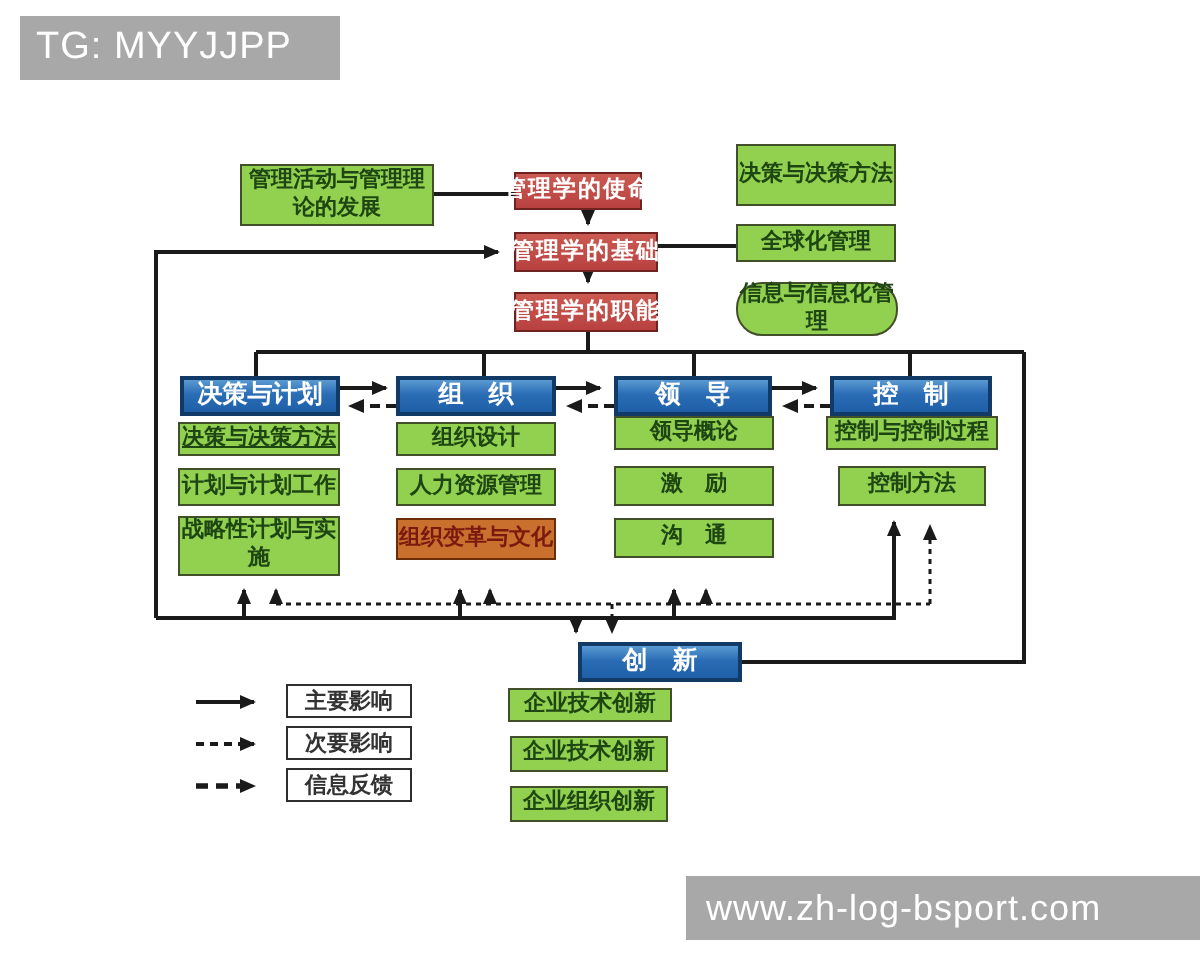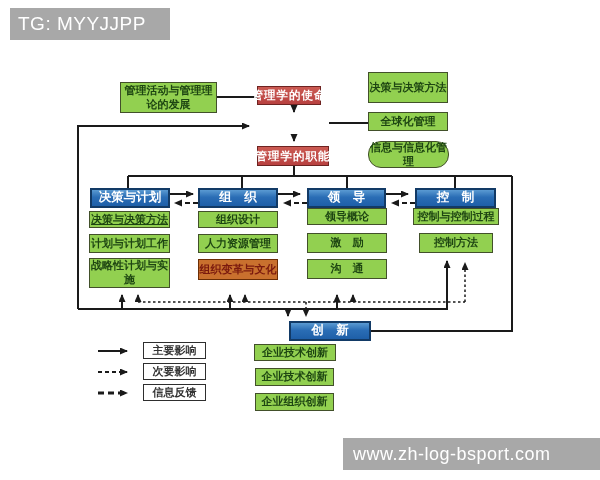--- a/index.html
+++ b/index.html
@@ -91,20 +91,21 @@
     <path d="M98,372 H127" stroke="#1a1a1a" stroke-width="2" fill="none" stroke-dasharray="4,3" marker-end="url(#ah)"></path>
     <path d="M98,393 H127" stroke="#1a1a1a" stroke-width="2.8" fill="none" stroke-dasharray="6,4" marker-end="url(#ah)"></path>
   </svg>
 
   <div class="banner top">TG: MYYJJPP</div>
   <div class="banner bottom">www.zh-log-bsport.com</div>
 
   <div class="box green" style="left:120px;top:82px;width:97px;height:31px;">管理活动与管理理论的发展</div>
   <div class="box red" style="left:257px;top:86px;width:64px;height:19px;">管理学的使命</div>
   <div class="box green" style="left:368px;top:72px;width:80px;height:31px;">决策与决策方法</div>
+  <div class="box red" style="left:257px;top:116px;width:72px;height:20px;">管理学的基础</div>
   <div class="box green" style="left:368px;top:112px;width:80px;height:19px;">全球化管理</div>
   <div class="box red" style="left:257px;top:146px;width:72px;height:20px;">管理学的职能</div>
   <div class="box green" style="left:368px;top:141px;width:81px;height:27px;border-radius:13px;">信息与信息化管理</div>
 
   <div class="box blue" style="left:90px;top:188px;width:80px;height:20px;">决策与计划</div>
   <div class="box green" style="left:89px;top:211px;width:81px;height:17px;text-decoration:underline;">决策与决策方法</div>
   <div class="box green" style="left:89px;top:234px;width:81px;height:19px;">计划与计划工作</div>
   <div class="box green" style="left:89px;top:258px;width:81px;height:30px;">战略性计划与实施</div>
 
   <div class="box blue" style="left:198px;top:188px;width:80px;height:20px;">组　织</div>

